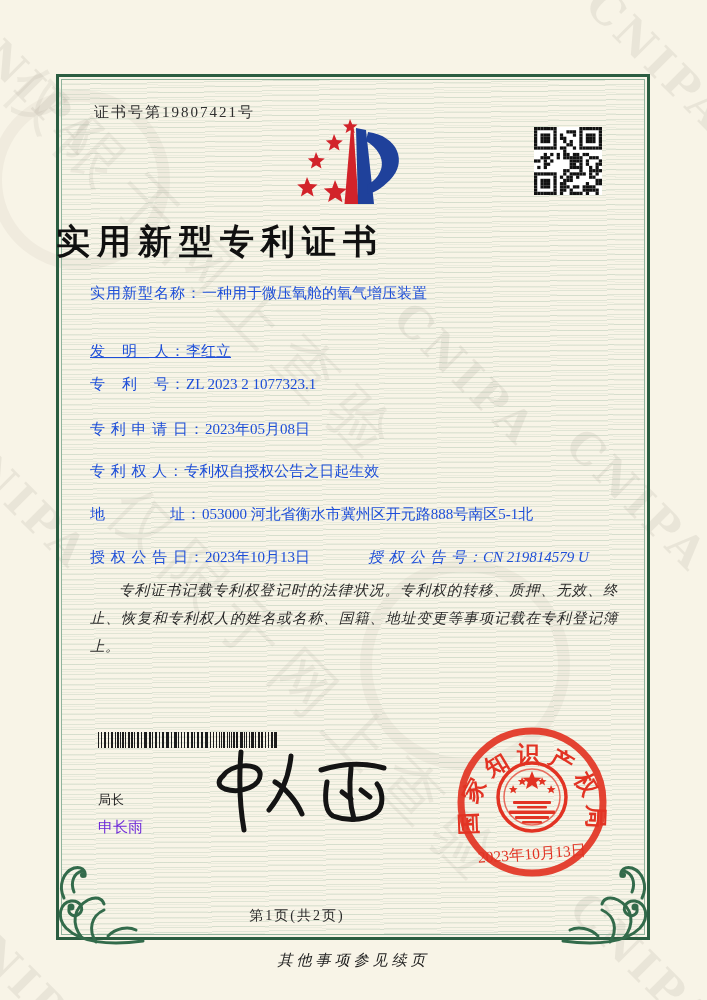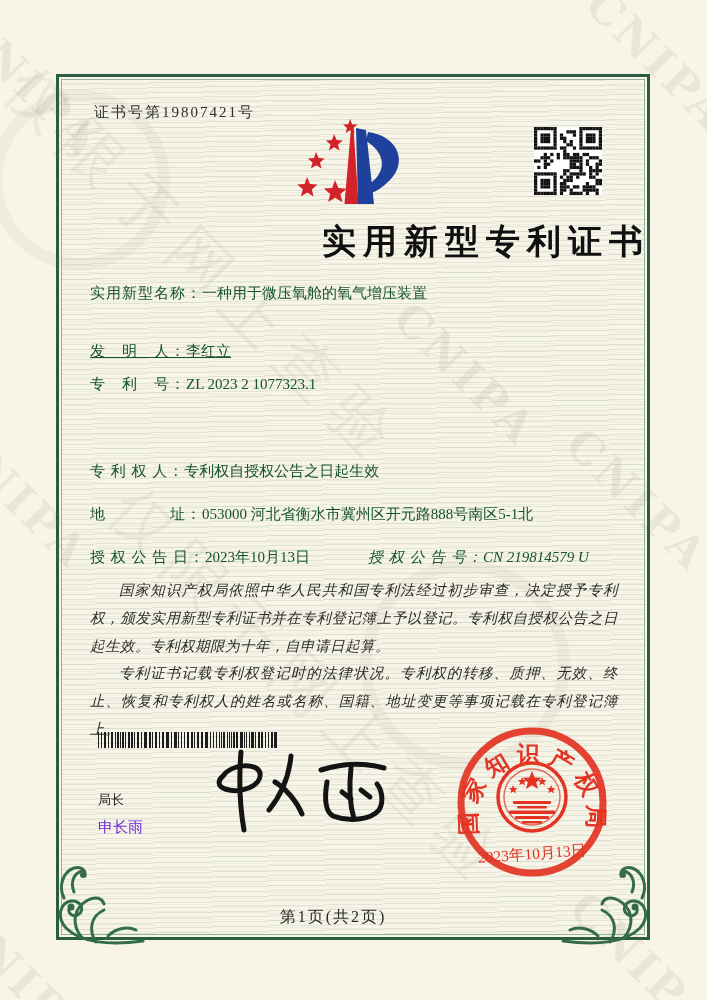--- a/index.html
+++ b/index.html
@@ -26,45 +26,45 @@
               letter-spacing:4px; opacity:0.13; transform:rotate(45deg); transform-origin:left top; }
   .wm-notice { font-size:62px; letter-spacing:14px; opacity:0.10;
                transform:rotate(45deg); transform-origin:left top; }
   .wm-circle { position:absolute; border:12px solid #8d8678; border-radius:50%; opacity:0.07; }
 
   
   .cert-number { position:absolute; left:94px; top:103px; font-size:15px;
                  letter-spacing:2px; color:#2e2e2e; }
   .logo { position:absolute; left:294px; top:114px; }
   .qr   { position:absolute; left:534px; top:127px; width:68px; height:68px; background:#fff; }
-  .title { position:absolute; left:56px; top:219px; width:594px; text-align:right;
+  .title { position:absolute; left:56px; top:219px; width:594px; text-align:left;
            font-size:34px; font-weight:bold; letter-spacing:7px; color:#101010; }
 
   
-  .field { position:absolute; left:90px; font-size:15px; color:#14532d; white-space:nowrap; }
+  .field { position:absolute; left:90px; font-size:15px; color:#1d4ed8; white-space:nowrap; }
   .field .lab { letter-spacing:1px; }
   .f0 { top:284px; } .f1 { top:342px;text-decoration:underline; } .f2 { top:375px; } .f3 { top:420px; }
   .f4 { top:462px; } .f5 { top:505px; } .f6 { top:548px; } .f7 { top:548px; left:368px;font-style:italic; }
 
   
   .paras { position:absolute; left:90px; top:577px; width:528px; }
   .paras p { font-size:14.5px; font-style:italic; color:#2a2a2a; line-height:1.92;
              text-indent:2em; text-align:justify; letter-spacing:0.5px; }
 
   
   .barcode { position:absolute; left:98px; top:732px; }
   .signature { position:absolute; left:203px; top:742px; }
   .director-title { position:absolute; left:98px; top:791px; font-size:13px;
                     font-family:"Liberation Sans","DejaVu Sans",sans-serif; color:#1c1c1c; }
   .director-name  { position:absolute; left:98px; top:818px; font-size:15px;
                     font-family:"Liberation Sans","DejaVu Sans",sans-serif; color:#6d28d9; }
   .seal { position:absolute; left:443px; top:713px; }
 
   .page-num { position:absolute; left:56px; top:907px; width:482px; text-align:center;
-              font-size:16px; letter-spacing:2px; color:#2a2a2a;margin-left:36px; }
+              font-size:14px; letter-spacing:2px; color:#2a2a2a; }
   .continuation { position:absolute; left:0; top:951px; width:707px; text-align:center;
                   font-size:15px; font-style:italic; letter-spacing:4px; color:#1c1c1c; }
 </style>
 </head>
 <body>
 
 <div class="page">
 
   <div class="wm wm-cnipa" style="left:-18px; top:2px;">CNIPA</div>
   <div class="wm wm-cnipa" style="left:612px; top:-22px;">CNIPA</div>
@@ -341,27 +341,27 @@
       <rect x="4" y="20" width="1" height="1" fill="#111"></rect>
       <rect x="5" y="20" width="1" height="1" fill="#111"></rect>
       <rect x="6" y="20" width="1" height="1" fill="#111"></rect>
     </svg>
 
   <div class="title">实用新型专利证书</div>
 
   <div class="field f0"><span class="lab">实用新型名称：</span><span>一种用于微压氧舱的氧气增压装置</span></div>
   <div class="field f1"><span class="lab">发　明　人：</span><span>李红立</span></div>
   <div class="field f2"><span class="lab">专　利　号：</span><span>ZL 2023 2 1077323.1</span></div>
+  <div class="field f3"><span class="lab">专 利 申 请 日：</span><span>2023年05月08日</span></div>
   <div class="field f4"><span class="lab">专 利 权 人：</span><span>专利权自授权公告之日起生效</span></div>
   <div class="field f5"><span class="lab">地　　　　址：</span><span>053000 河北省衡水市冀州区开元路888号南区5-1北</span></div>
   <div class="field f6"><span class="lab">授 权 公 告 日：</span><span>2023年10月13日</span></div>
   <div class="field f7"><span class="lab">授 权 公 告 号：</span><span>CN 219814579 U</span></div>
 
   <div class="paras">
-    <p>国家知识产权局依照中华人民共和国专利法经过初步审查，决定授予专利权，颁发实用新型专利证书并在专利登记簿上予以登记。专利权自授权公告之日起生效。专利权期限为十年，自申请日起算。</p>
     <p>专利证书记载专利权登记时的法律状况。专利权的转移、质押、无效、终止、恢复和专利权人的姓名或名称、国籍、地址变更等事项记载在专利登记簿上。</p>
   </div>
 
   <svg class="barcode" id="barcode-svg" width="180" height="16" viewBox="0 0 180 16">
       <rect x="0" y="0" width="1" height="16" fill="#1c1c1c"></rect>
       <rect x="3" y="0" width="1" height="16" fill="#1c1c1c"></rect>
       <rect x="6" y="0" width="2" height="16" fill="#1c1c1c"></rect>
       <rect x="10" y="0" width="1" height="16" fill="#1c1c1c"></rect>
       <rect x="13" y="0" width="2" height="16" fill="#1c1c1c"></rect>
       <rect x="17" y="0" width="1" height="16" fill="#1c1c1c"></rect>
@@ -454,14 +454,15 @@
       <rect x="70" y="88" width="38" height="3" rx="1"></rect>
       <rect x="74" y="93" width="30" height="2.5" rx="1"></rect>
       <rect x="66" y="97.5" width="46" height="3.5" rx="1"></rect>
       <rect x="72" y="103" width="34" height="3" rx="1"></rect>
       <rect x="79" y="108" width="20" height="2.5" rx="1"></rect>
     </g>
     <text x="89" y="146" text-anchor="middle" font-size="15.5" fill="#e23323" font-family="Liberation Serif, DejaVu Serif, serif" transform="rotate(-4 89 140)">2023年10月13日</text>
   </svg>
 
   <div class="page-num">第1页(共2页)</div>
+  <div class="continuation">其他事项参见续页</div>
 
 </div>
 
 </body></html>

